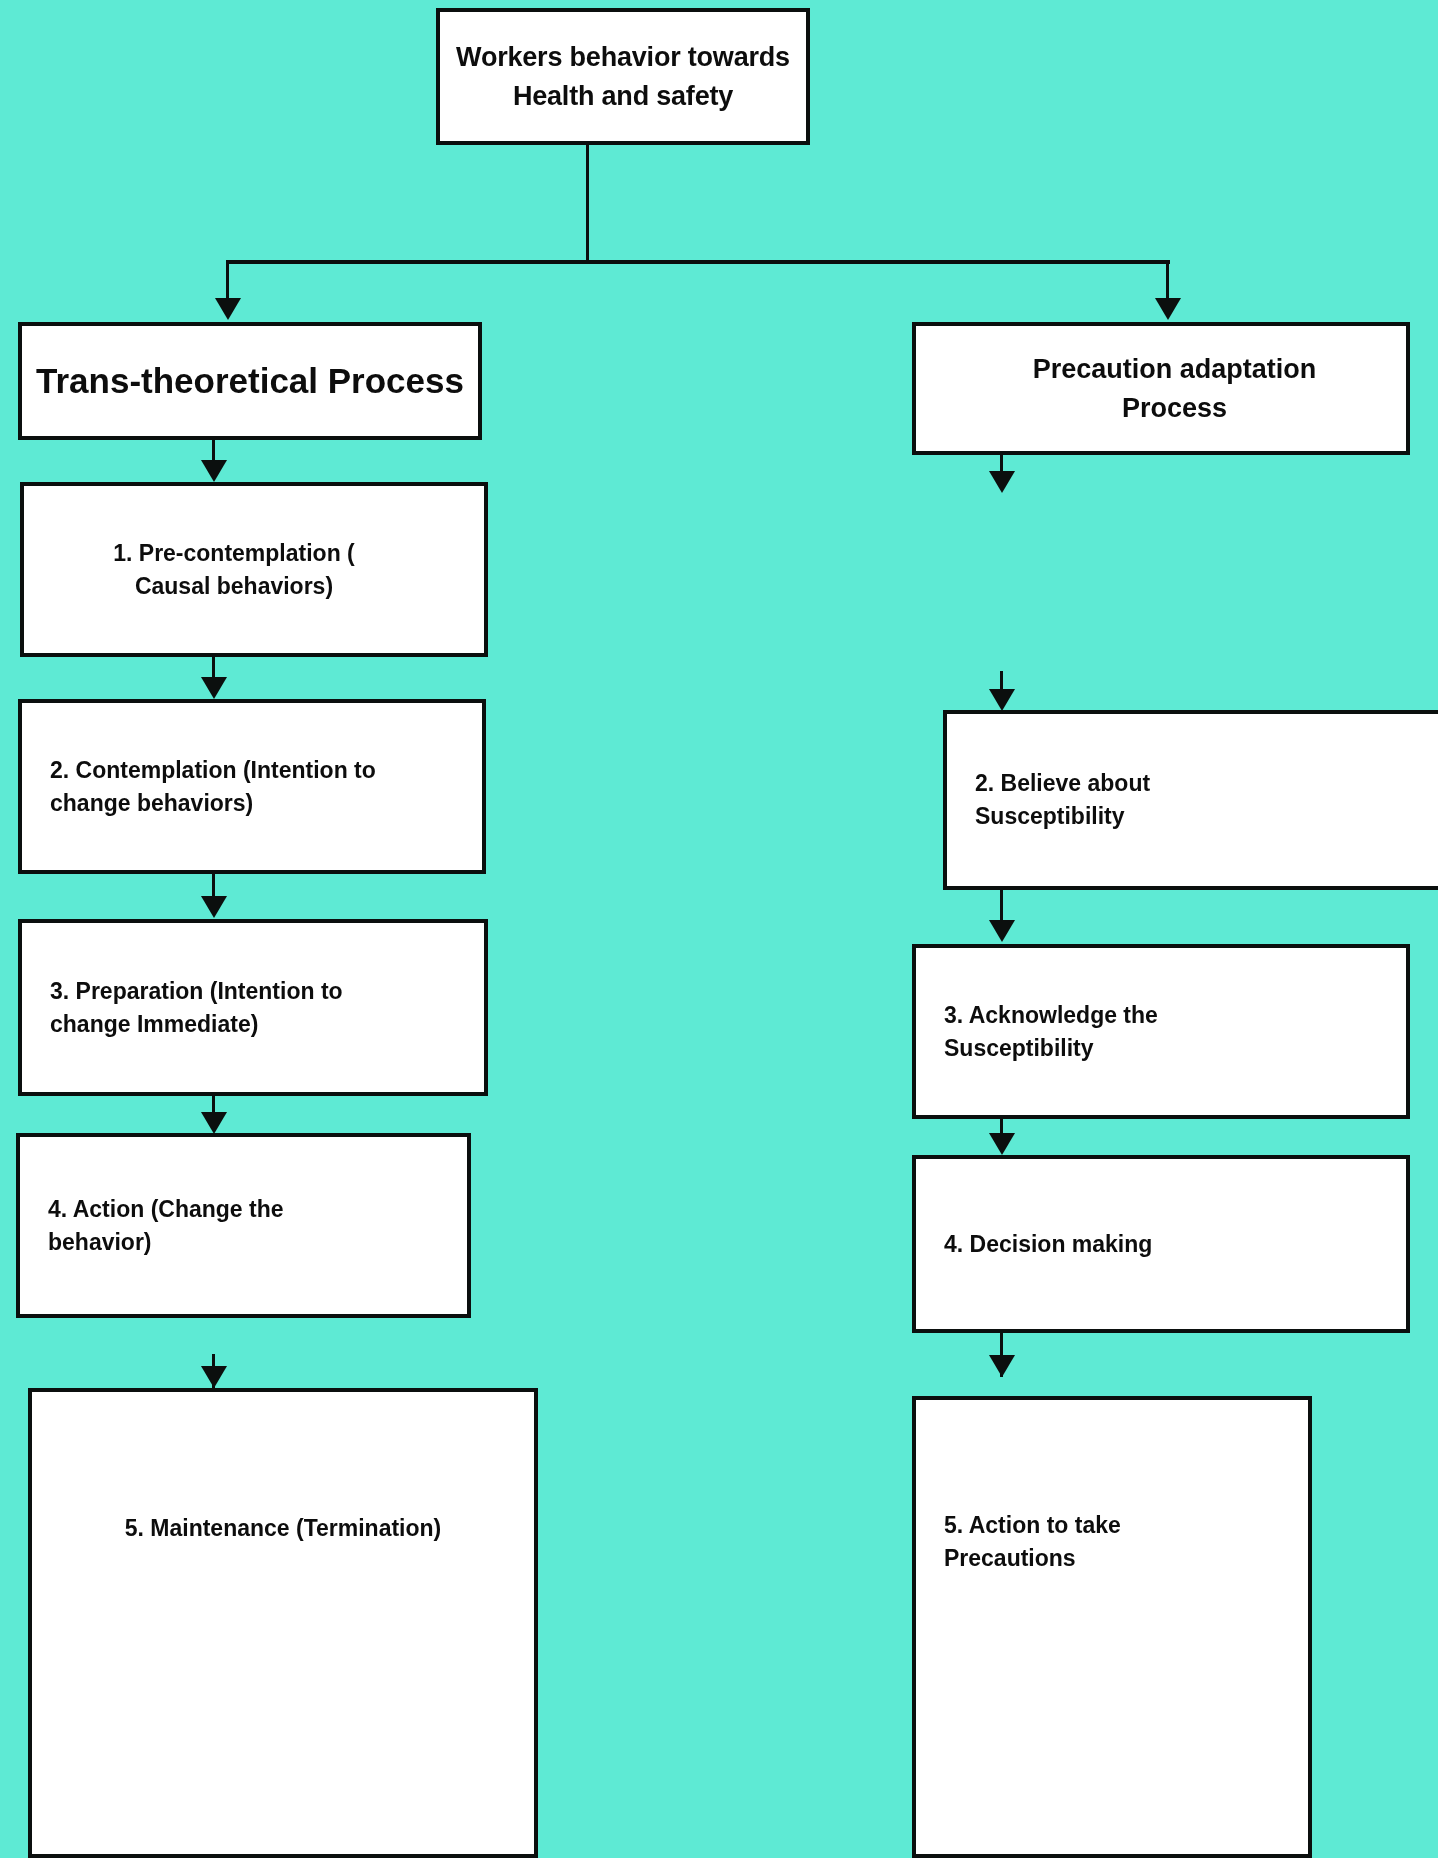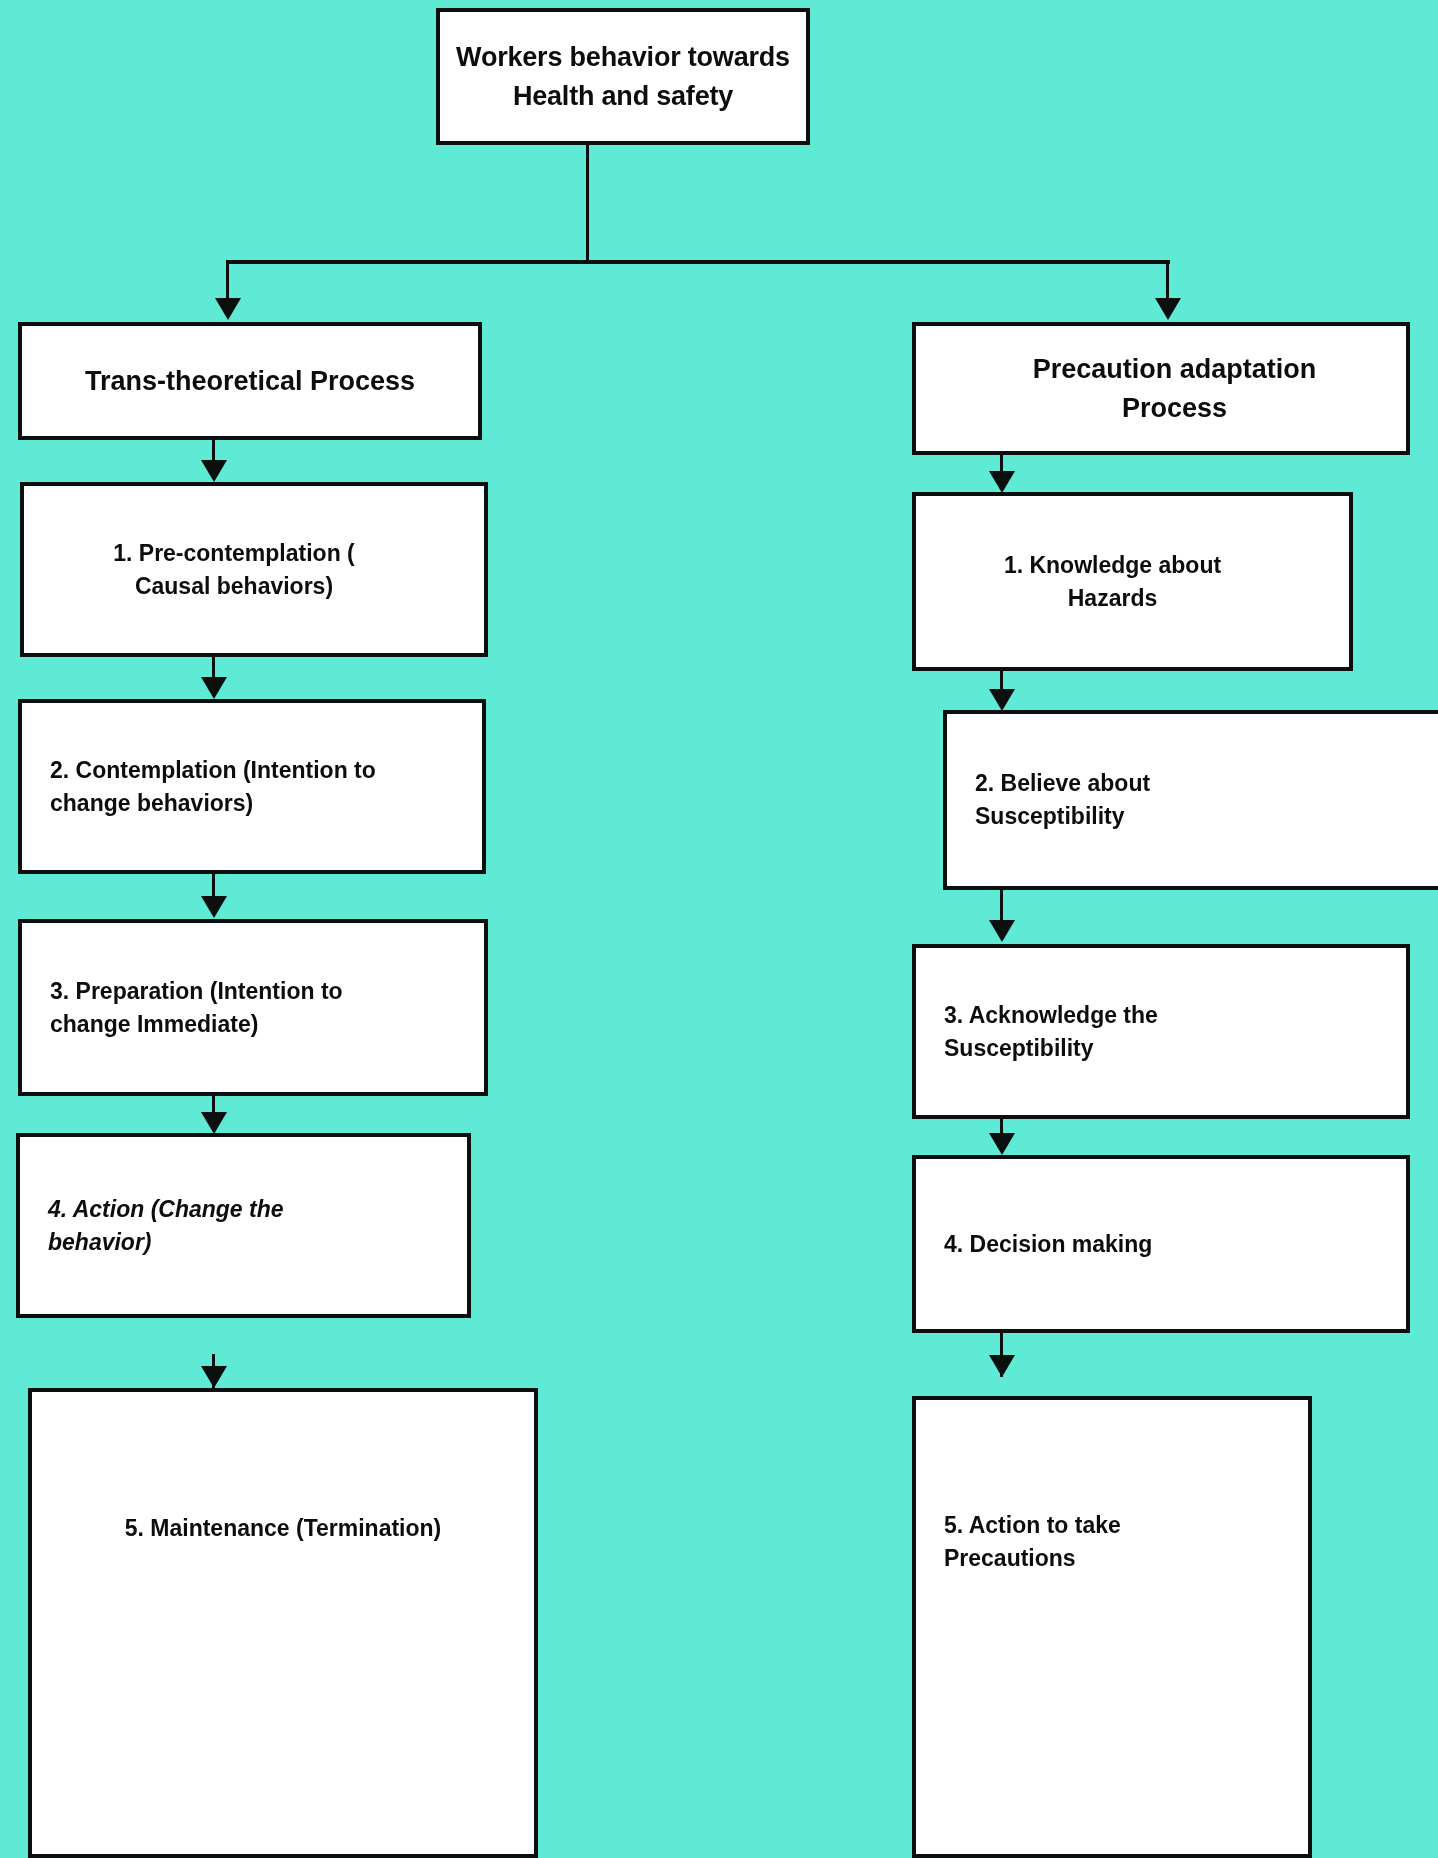--- a/index.html
+++ b/index.html
@@ -31,29 +31,29 @@
   }
   .center .txt{ text-align:center; }
   .leftal .txt{ text-align:left; }
 
   
   #title-box{ left:436px; top:8px; width:374px; height:137px; }
   #title-box .txt{ font-size:27px; letter-spacing:-0.2px; }
 
   
   #lcol-head{ left:18px; top:322px; width:464px; height:118px; }
-  #lcol-head .txt{ font-size:27px; }
+  #lcol-head .txt{ font-size:35px; }
   #rcol-head{ left:912px; top:322px; width:498px; height:133px; }
   #rcol-head .txt{ font-size:27px;padding-left:27px; }
 
   
   #l1{ left:20px; top:482px; width:468px; height:175px; }
   #l2{ left:18px; top:699px; width:468px; height:175px; }
   #l3{ left:18px; top:919px; width:470px; height:177px; }
-  #l4{ left:16px; top:1133px; width:455px; height:185px;font-style:italic; }
+  #l4{ left:16px; top:1133px; width:455px; height:185px; }
   #l5{ left:28px; top:1388px; width:510px; height:470px; }
 
   
   #r1{ left:912px; top:492px; width:441px; height:179px; }
   #r2{ left:912px; top:710px; width:500px; height:180px;margin-left:31px; }
   #r3{ left:912px; top:944px; width:498px; height:175px; }
   #r4{ left:912px; top:1155px; width:498px; height:178px; }
   #r5{ left:912px; top:1396px; width:400px; height:462px; }
 
   .box .txt{ font-size:23px; }
@@ -143,24 +143,20 @@
   </div>
 
   <div class="box center" id="rcol-head">
     <div class="txt">Precaution adaptation
 Process</div>
   </div>
 
   <div class="conn-stem rchain" style="top:455px;height:26px;"></div>
   <div class="arrow rchain" style="left:989px;top:471px;"></div>
 
-  <div class="box center indent" id="r1">
-    <div class="txt">1.   Knowledge about
-Hazards</div>
-  </div>
 
   <div class="conn-stem rchain" style="top:671px;height:26px;"></div>
   <div class="arrow rchain" style="left:989px;top:689px;"></div>
 
   <div class="box leftal pad" id="r2">
     <div class="txt">2. Believe about
 Susceptibility</div>
   </div>
 
   <div class="conn-stem rchain" style="top:890px;height:34px;"></div>

